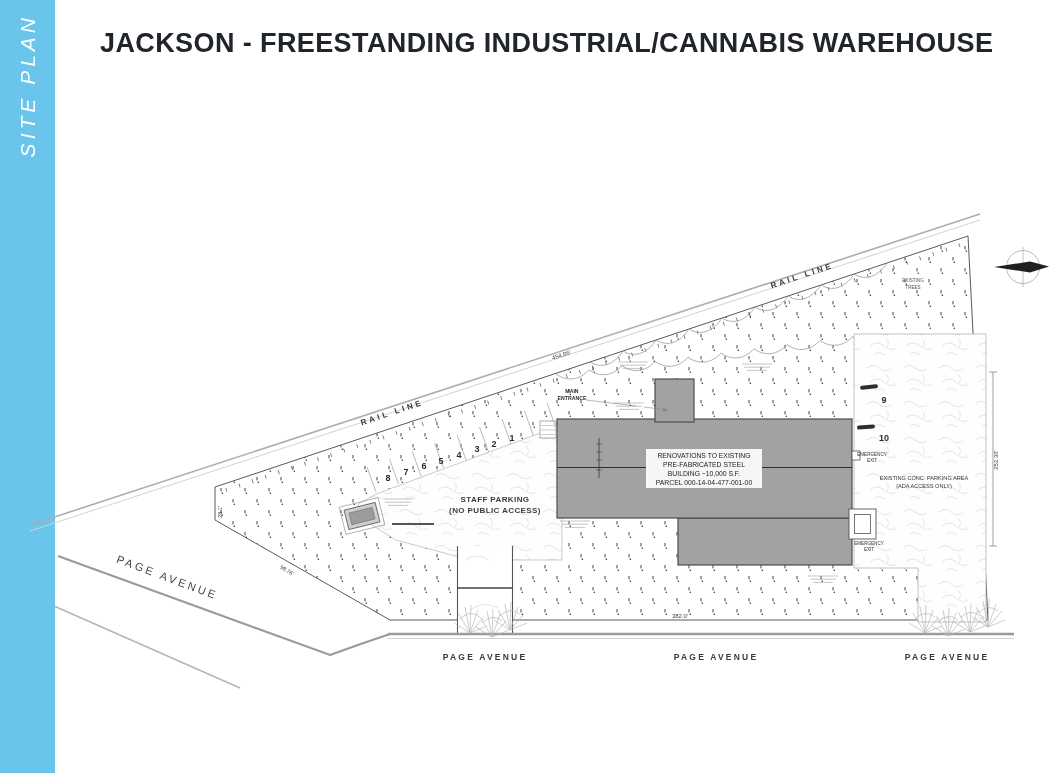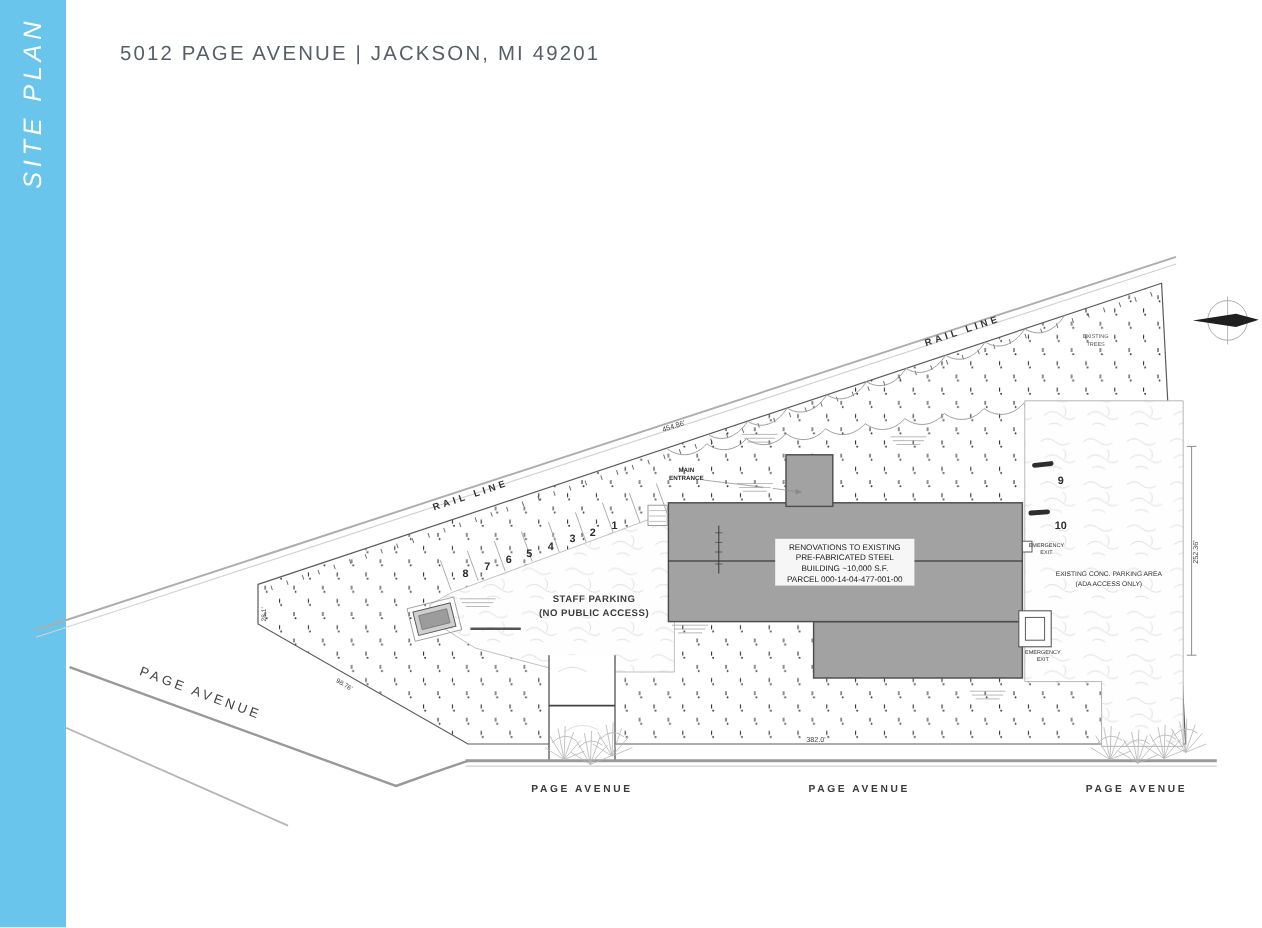--- a/index.html
+++ b/index.html
@@ -22,21 +22,21 @@
   .plan-svg{position:absolute;left:0;top:0;}
 </style>
 </head>
 <body>
 
 <aside class="sidebar">
   <span class="vtext">SITE PLAN</span>
 </aside>
 
 <div class="header">
-  <p>5012 PAGE AVENUE | JACKSON, MI 49201</p>
+  <h1>JACKSON - FREESTANDING INDUSTRIAL/CANNABIS WAREHOUSE</h1>
 </div>
 
 <svg class="plan-svg" width="1052" height="773" viewBox="0 0 1052 773">
   <defs>
     <pattern id="dots" width="24" height="22" patternUnits="userSpaceOnUse">
       <rect width="24" height="22" fill="#ffffff"></rect>
       <line x1="5" y1="4" x2="5" y2="7.4" stroke="#2b2b2b" stroke-width="0.9"></line>
       <circle cx="6.3" cy="9.2" r="0.75" fill="#2b2b2b"></circle>
       <line x1="17" y1="15" x2="17" y2="18.4" stroke="#2b2b2b" stroke-width="0.9"></line>
       <circle cx="18.3" cy="20.2" r="0.75" fill="#2b2b2b"></circle>

